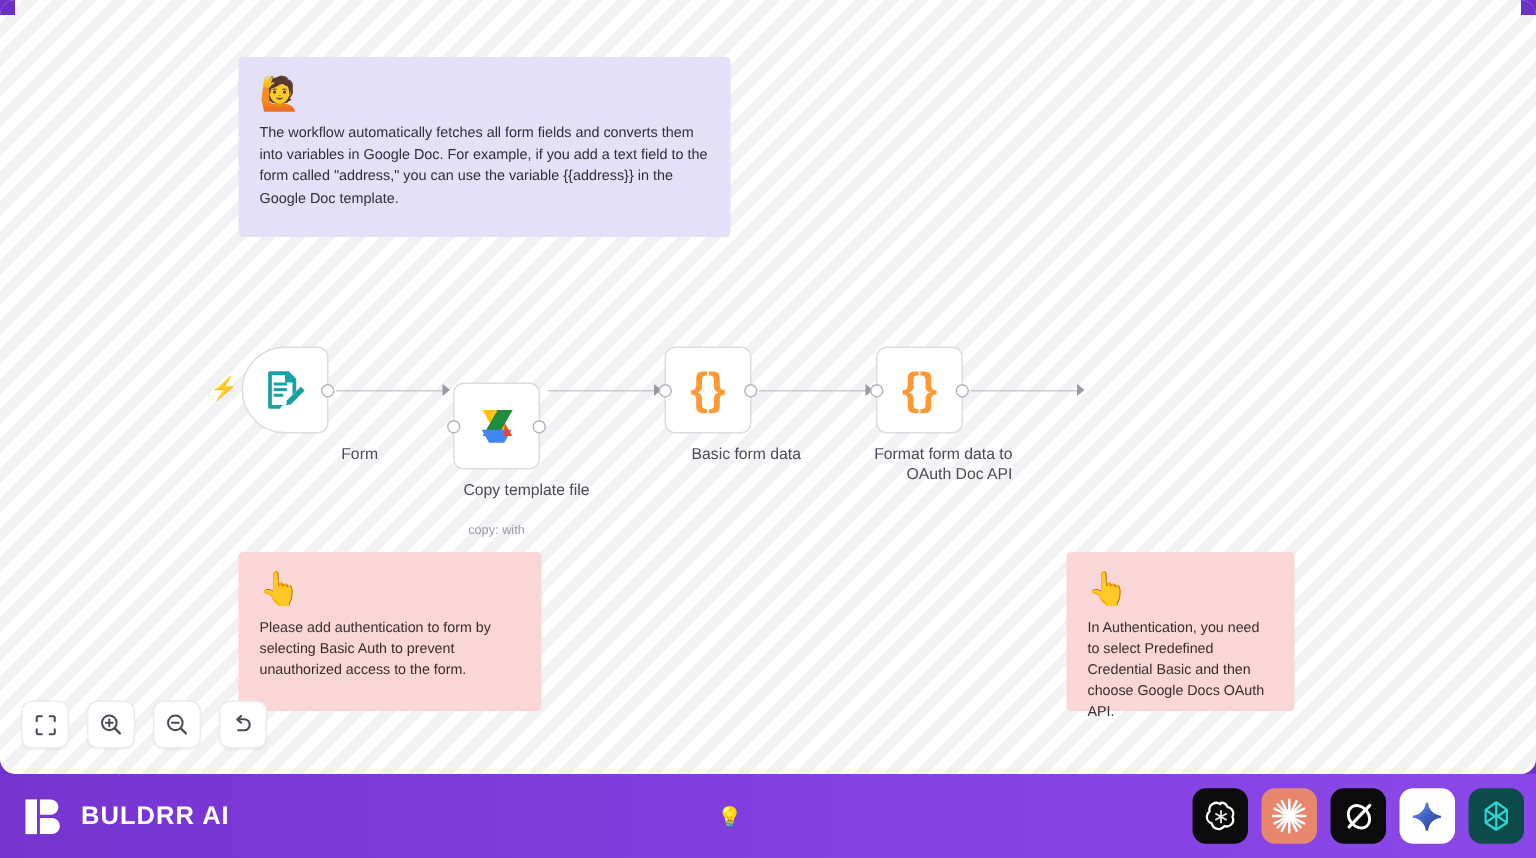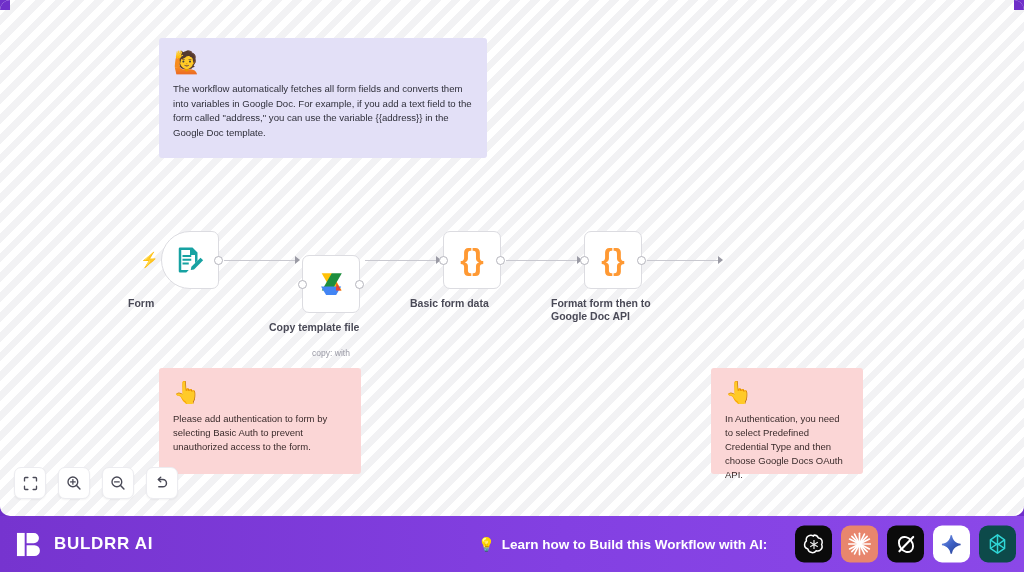--- a/index.html
+++ b/index.html
@@ -52,22 +52,22 @@
     border:1px solid #dcdce1; border-radius:7px;
     display:flex; align-items:center; justify-content:center;
     position:relative;
   }
   .node.trigger .box {
     border-top-left-radius:29px; border-bottom-left-radius:29px;
     width:58px;
   }
   .node .label {
     position:absolute; top:66px; left:50%; transform:translateX(-50%);
-    width:124px; text-align:left;
-    font-size:10.5px; font-weight:bold; color:#4a4a57; line-height:13px;
+    width:124px; text-align:right;
+    font-size:10.5px; font-weight:normal; color:#4a4a57; line-height:13px;
   }
   .node .sublabel {
     position:absolute; top:93px; left:50%; transform:translateX(-50%);
     width:124px; text-align:center;
     font-size:8.5px; color:#9b9ba6;
   }
 
   
   .port {
     position:absolute; width:9px; height:9px; border-radius:50%;
@@ -152,21 +152,21 @@
     <div class="body">The workflow automatically fetches all form fields and converts them into variables in Google Doc. For example, if you add a text field to the form called "address," you can use the variable {{address}} in the Google Doc template.</div>
   </div>
 
   <div class="sticky" id="note-auth">
     <span class="emoji">👆</span>
     <div class="body">Please add authentication to form by selecting Basic Auth to prevent unauthorized access to the form.</div>
   </div>
 
   <div class="sticky" id="note-cred">
     <span class="emoji">👆</span>
-    <div class="body">In Authentication, you need to select Predefined Credential Type and then choose Google Docs OAuth API.</div>
+    <div class="body">In Authentication, you need to select Predefined Credential Basic and then choose Google Docs OAuth API.</div>
   </div>
 
   <div class="edge" style="left:224px; width:74px;"></div>
   <div class="arrow" style="left:295px;"></div>
 
   <div class="edge" style="left:365px; width:74px;"></div>
   <div class="arrow" style="left:436px;"></div>
 
   <div class="edge" style="left:506px; width:74px;"></div>
   <div class="arrow" style="left:577px;"></div>
@@ -212,21 +212,21 @@
     </div>
     <div class="label">Basic form data</div>
   </div>
 
   <div class="node two-line" style="left:584px; top:231px;">
     <div class="box">
       <span class="ic-brace">{}</span>
       <span class="port in"></span>
       <span class="port out"></span>
     </div>
-    <div class="label">Format form then to Google Doc API</div>
+    <div class="label">Format form data to OAuth Doc API</div>
   </div>
 
 
   <div id="toolbar">
 
     <div class="tool-btn">
       <svg width="15" height="15" viewBox="0 0 20 20">
         <g fill="none" stroke="#4a4a57" stroke-width="1.8" stroke-linecap="round">
           <path d="M2 6.5V3.2A1.2 1.2 0 0 1 3.2 2H6.5"></path>
           <path d="M13.5 2h3.3A1.2 1.2 0 0 1 18 3.2v3.3"></path>
@@ -270,21 +270,20 @@
       <svg width="27" height="27" viewBox="0 0 28 28">
         <rect x="1" y="2" width="8" height="24" fill="#ffffff"></rect>
         <path d="M11 2h7.5a5.3 5.3 0 0 1 0 10.6H11zM11 14.8h8.2a5.6 5.6 0 0 1 0 11.2H11z" fill="#ffffff"></path>
       </svg>
     </div>
     <span id="brand-text">BULDRR AI</span>
   </div>
 
   <div id="cta">
     <span>💡</span>
-    <span>Learn how to Build this Workflow with AI:</span>
   </div>
 
   <div id="ai-icons">
 
     <div class="ai-icon" style="background:#0b0b0b;">
       <svg width="24" height="24" viewBox="0 0 24 24">
         <path d="M12 2.6c2.0 0 3.7 1.2 4.4 3 2.1.2 3.8 2 3.8 4.2 0 .8-.2 1.5-.6 2.2.9 1.9.4 4.2-1.2 5.5-1.2 1-2.8 1.2-4.2.7-1 1.4-2.7 2.2-4.5 1.9-2-.3-3.5-1.8-3.9-3.7-2-.6-3.4-2.5-3.2-4.7.1-1.3.8-2.5 1.8-3.3-.5-2 .4-4.1 2.2-5.1 1.6-.9 3.5-.7 4.9.3z" fill="none" stroke="#ffffff" stroke-width="1.5" stroke-linejoin="round"></path>
         <path d="M12 7.6v8.8M8.2 9.8l7.6 4.4M15.8 9.8l-7.6 4.4" fill="none" stroke="#ffffff" stroke-width="1.2" opacity="0.9"></path>
       </svg>
     </div>

